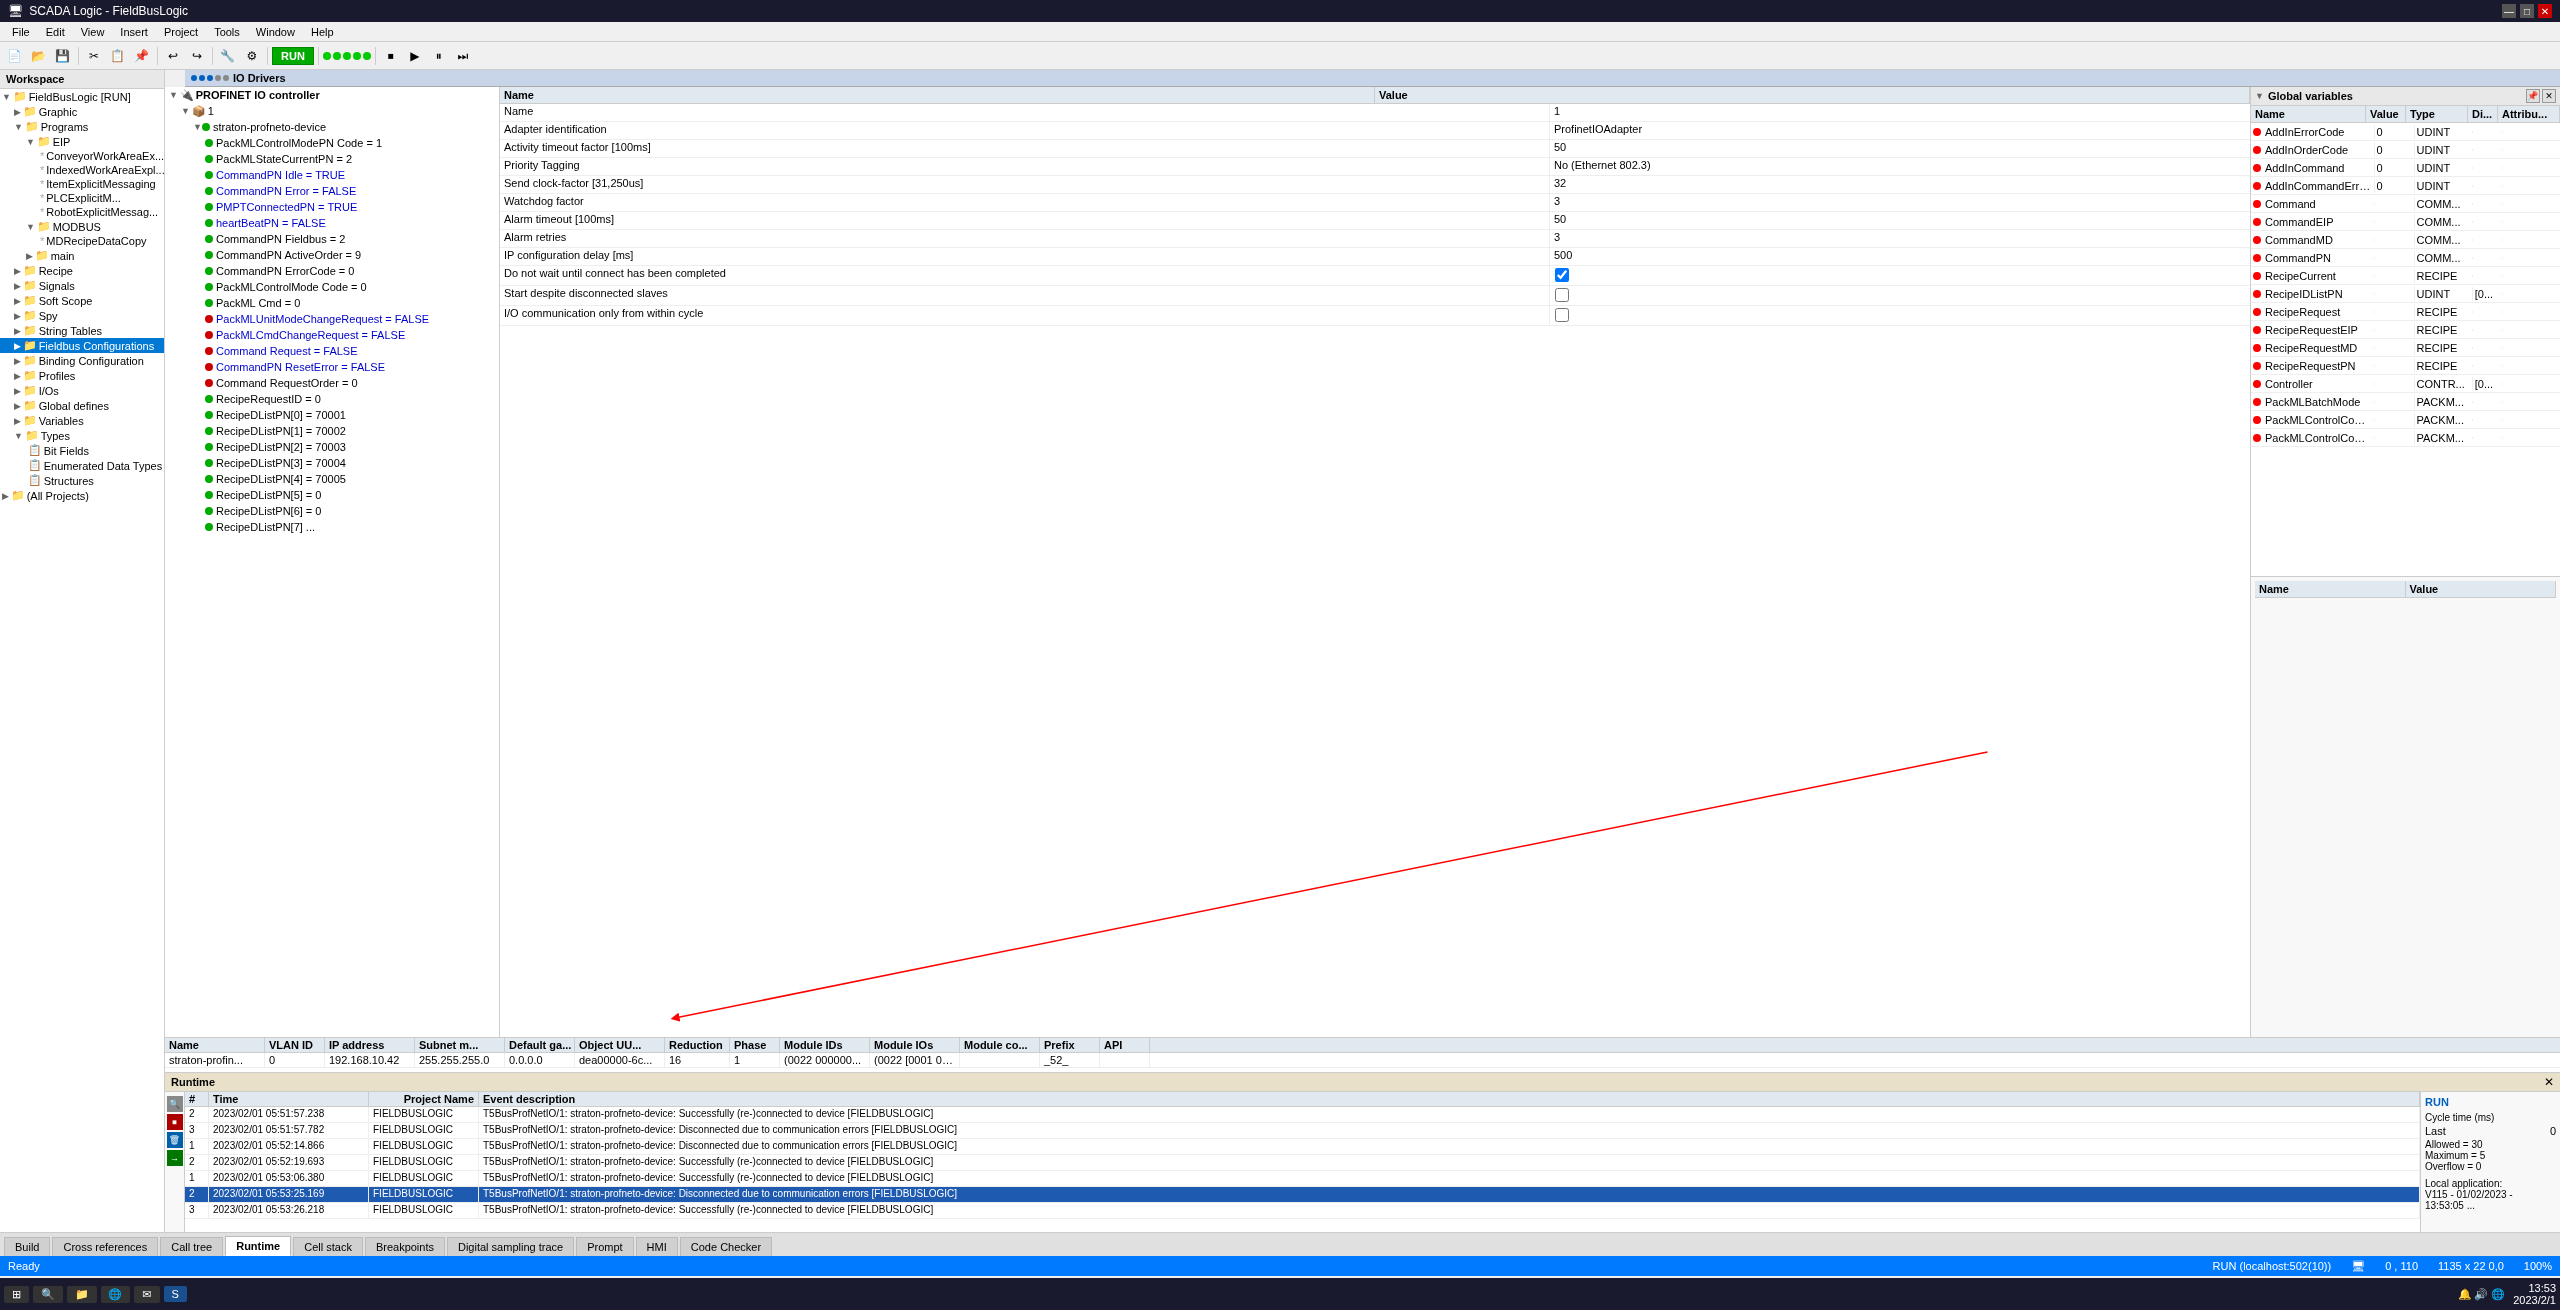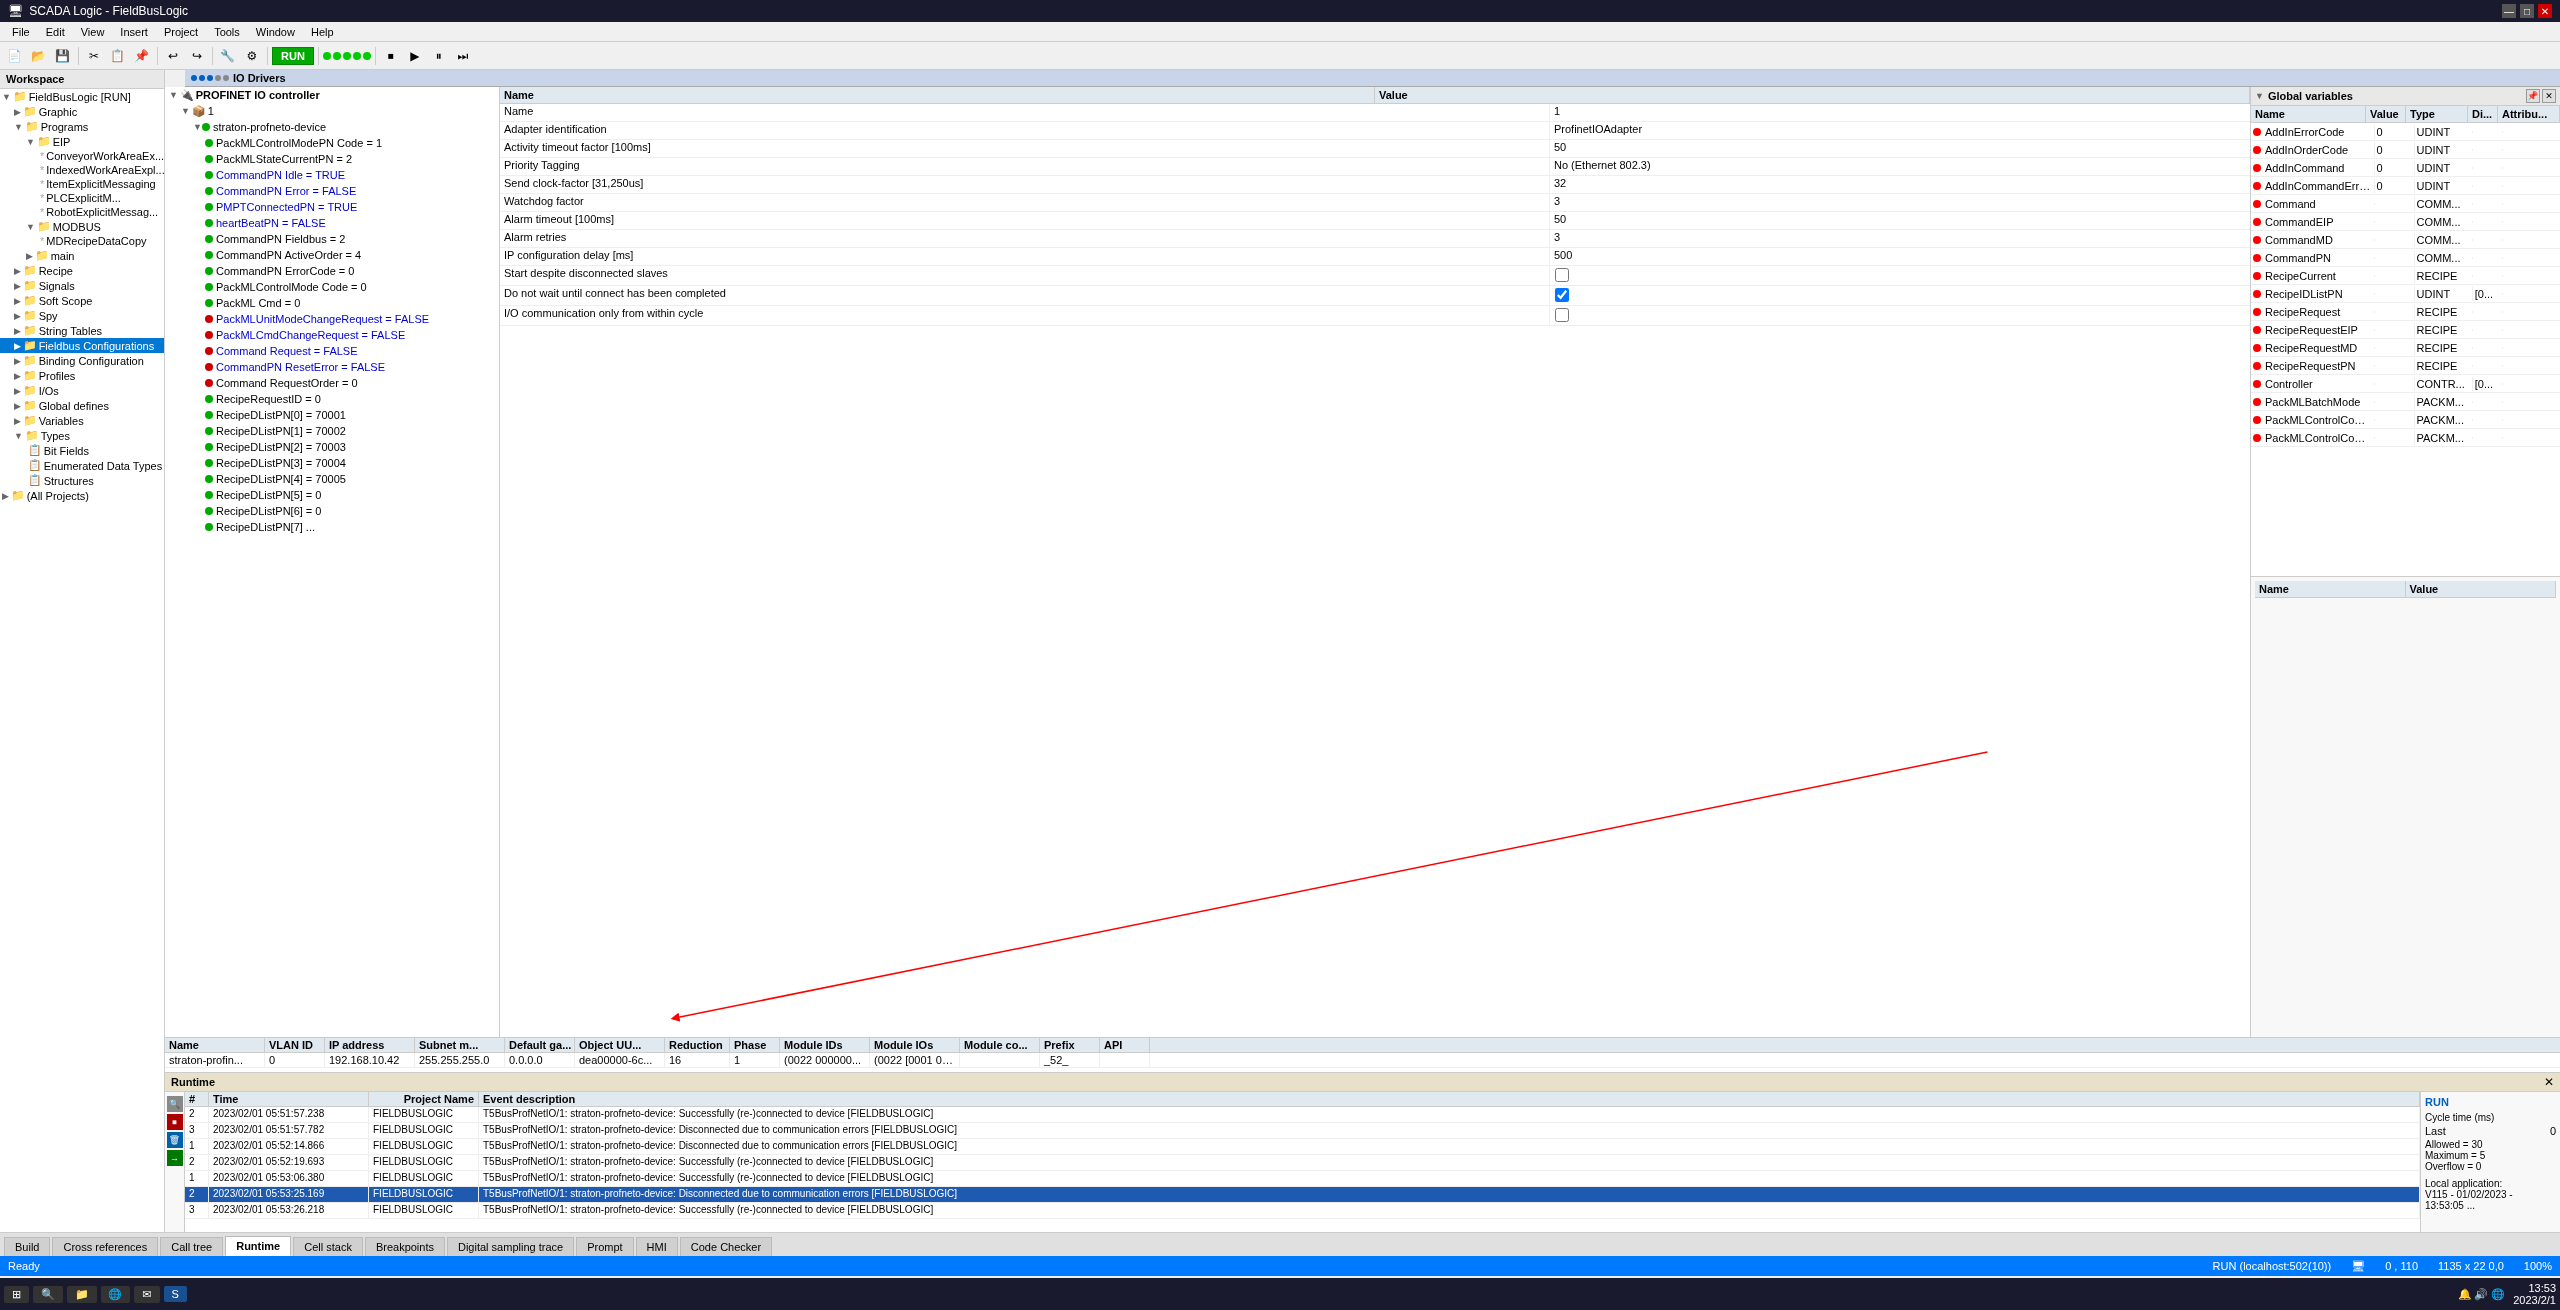--- a/index.html
+++ b/index.html
@@ -371,21 +371,21 @@
           <div class="dt-item" style="padding-left:40px; color:#0000cc;">
             <div class="dt-indicator green"></div>
             <span>heartBeatPN = FALSE</span>
           </div>
           <div class="dt-item" style="padding-left:40px;">
             <div class="dt-indicator green"></div>
             <span>CommandPN Fieldbus = 2</span>
           </div>
           <div class="dt-item" style="padding-left:40px;">
             <div class="dt-indicator green"></div>
-            <span>CommandPN ActiveOrder = 4</span>
+            <span>CommandPN ActiveOrder = 9</span>
           </div>
           <div class="dt-item" style="padding-left:40px;">
             <div class="dt-indicator green"></div>
             <span>CommandPN ErrorCode = 0</span>
           </div>
           <div class="dt-item" style="padding-left:40px;">
             <div class="dt-indicator green"></div>
             <span>PackMLControlMode Code = 0</span>
           </div>
           <div class="dt-item" style="padding-left:40px;">
@@ -486,26 +486,26 @@
           </div>
           <div class="prop-row">
             <div class="prop-name">Alarm retries</div>
             <div class="prop-value">3</div>
           </div>
           <div class="prop-row">
             <div class="prop-name">IP configuration delay [ms]</div>
             <div class="prop-value">500</div>
           </div>
           <div class="prop-row">
+            <div class="prop-name">Do not wait until connect has been completed</div>
+            <div class="prop-value"><input type="checkbox" class="prop-checkbox" checked="" style=""></div>
+          </div>
+          <div class="prop-row">
             <div class="prop-name">Start despite disconnected slaves</div>
             <div class="prop-value"><input type="checkbox" class="prop-checkbox" style=""></div>
-          </div>
-          <div class="prop-row">
-            <div class="prop-name">Do not wait until connect has been completed</div>
-            <div class="prop-value"><input type="checkbox" class="prop-checkbox" checked="" style=""></div>
           </div>
           <div class="prop-row">
             <div class="prop-name">I/O communication only from within cycle</div>
             <div class="prop-value"><input type="checkbox" class="prop-checkbox" style=""></div>
           </div>
 
           <svg style="position:absolute; top:0; left:0; width:100%; height:100%; pointer-events:none;">
             <line x1="85%" y1="70%" x2="10%" y2="98%" stroke="red" stroke-width="1.5" marker-end="url(#arrowhead)"></line>
             <defs>
               <marker id="arrowhead" markerWidth="6" markerHeight="6" refX="3" refY="3" orient="auto">

